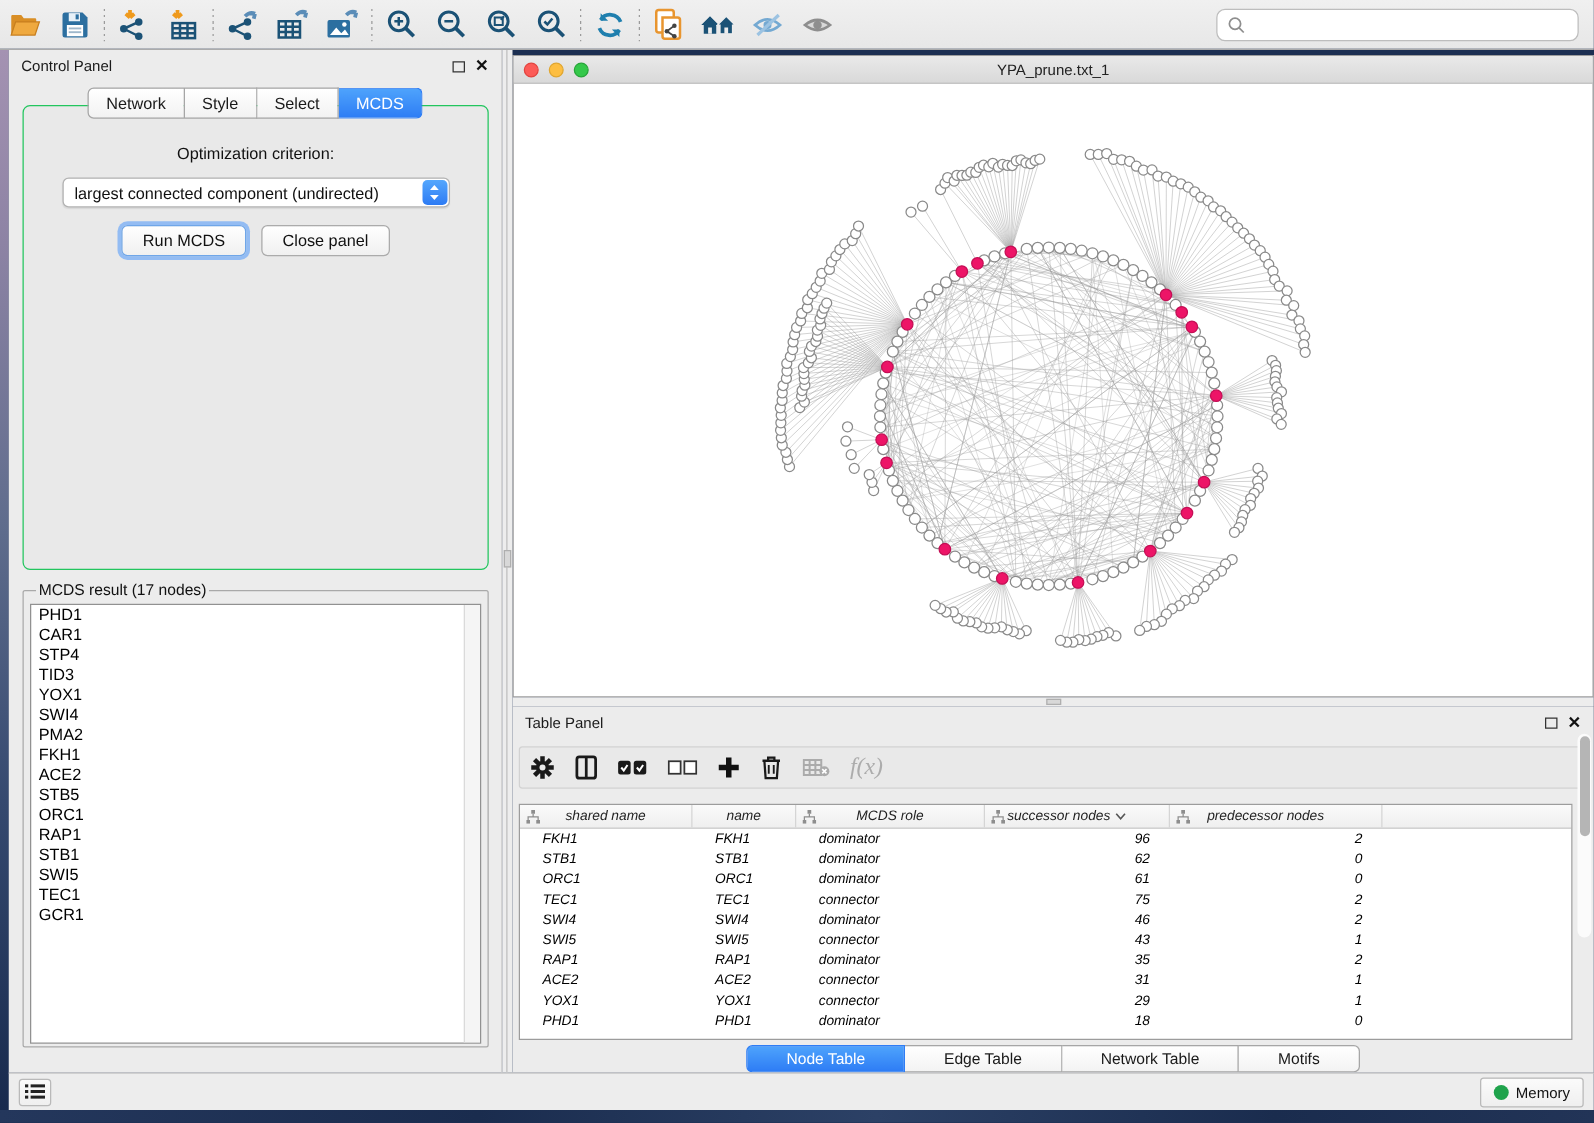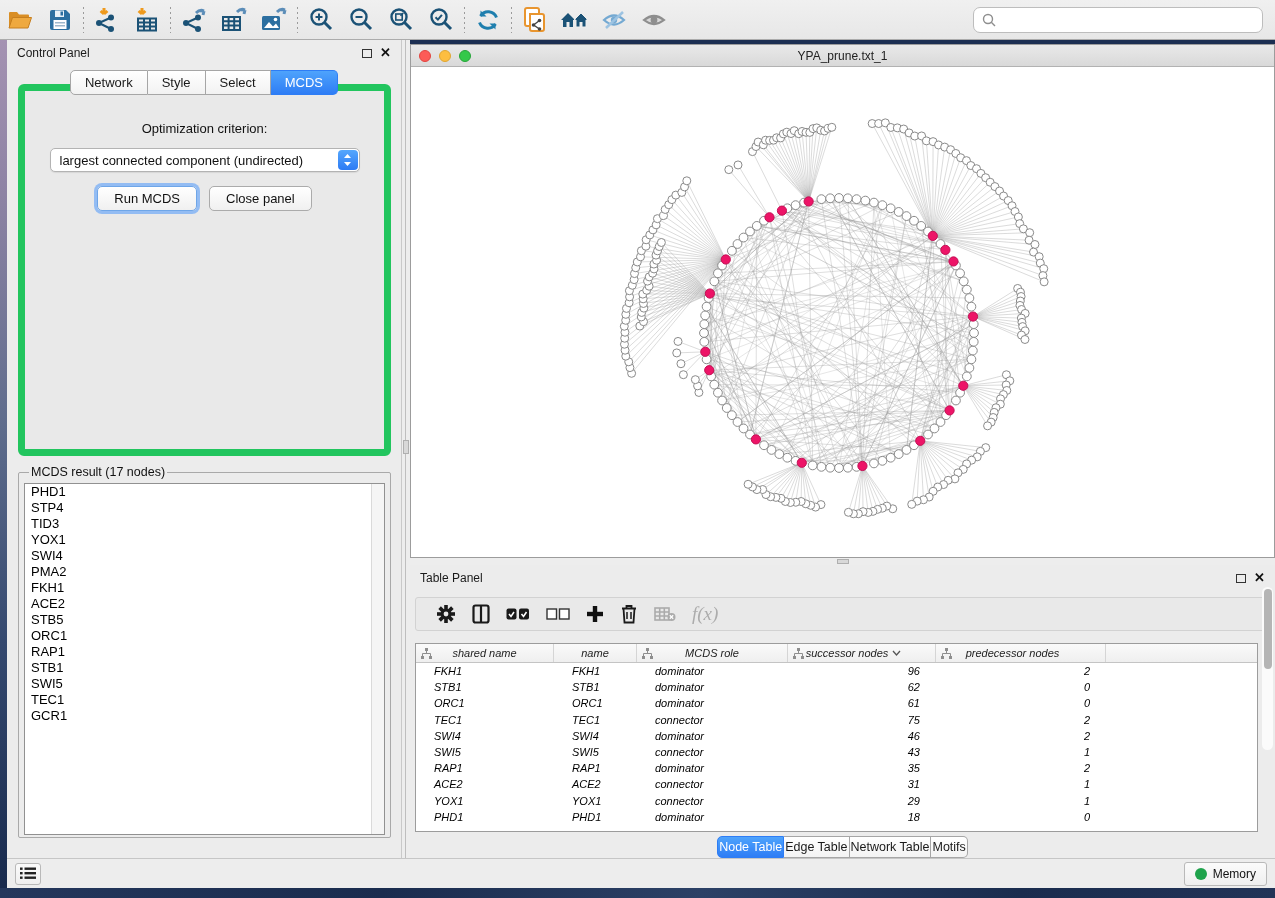--- a/index.html
+++ b/index.html
@@ -36,21 +36,21 @@
   .close-ico { font-size:13px; font-weight:bold; color:#111; line-height:10px; }
 
   .cp-tabs { position:absolute; left:0; top:30px; width:100%; display:flex; justify-content:center; z-index:2; }
   .tab-seg { border:1px solid #A6A6A6; border-left:none; background:linear-gradient(#FFFFFF,#F2F2F2);
     font-size:13px; color:#1a1a1a; padding:4px 14px; cursor:default; }
   .tab-seg:first-child { border-left:1px solid #A6A6A6; border-radius:5px 0 0 5px; }
   .tab-seg:last-child { border-radius:0 5px 5px 0; }
   .tab-seg.active { background:linear-gradient(#4EA3FC,#2E7DF5); color:#fff; border-color:#2E7DF5; }
 
   .cp-box { position:absolute; left:11px; top:44px; width:373px; height:372px;
-    background:#E9E9E9; border:7px solid #22c55e; border-radius:6px; }
+    background:#E9E9E9; border:1px solid #22c55e; border-radius:6px; }
   .opt-label { margin-top:30px; text-align:center; font-size:13px; color:#111; }
   .dropdown { position:relative; margin:12px auto 0; width:310px; height:24px; background:#fff;
     border:1px solid #B3B3B3; border-radius:5px; display:flex; align-items:center;
     font-size:13px; padding-left:9px; color:#111;
     box-shadow:0 1px 1px rgba(0,0,0,.08); }
   .dd-stepper { position:absolute; right:1px; top:1px; width:20px; height:20px; border-radius:4px;
     background:linear-gradient(#55A7FD,#2D7BF4); display:flex; flex-direction:column;
     align-items:center; justify-content:center; color:#fff; }
   .dd-stepper svg { display:block; }
   .btn-row { margin-top:14px; display:flex; justify-content:center; gap:12px; }
@@ -85,21 +85,21 @@
   .tl { width:12px; height:12px; border-radius:50%; margin-right:8px; }
   .tl.red{ background:#FC5B57; border:1px solid #E2443F; }
   .tl.yellow{ background:#FDBE41; border:1px solid #E0A630; }
   .tl.green{ background:#34C84A; border:1px solid #27A539; }
   #net-title { position:absolute; left:0; right:0; text-align:center; font-size:12px; color:#222; }
   #net-canvas { width:100%; height:490px; }
 
   
   #table-panel { position:absolute; left:410px; top:565px; width:865px; height:293px; background:#ECECEC; }
   #tp-toolbar { margin:6px 5px 0 5px; height:34px; background:#E9E9E9; border:1px solid #D2D2D2;
-    border-radius:3px; display:flex; align-items:center; gap:16px; padding:0 20px; }
+    border-radius:3px; display:flex; align-items:center; gap:16px; padding:0 8px; }
   .tp-ico { display:flex; align-items:center; justify-content:center; }
   .fx-label { font-size:19px; color:#ACACAC; font-family:"Liberation Serif",serif; font-style:italic; }
 
   #node-table { position:absolute; left:5px; top:78px; width:843px; height:189px;
     background:#fff; border:1px solid #9C9C9C; overflow:hidden;font-style:italic; }
   #table-header { display:flex; height:19px; background:linear-gradient(#FAFAFA,#EFEFEF);
     border-bottom:1px solid #C4C4C4; }
   .hcell { position:relative; display:flex; align-items:center; justify-content:center;
     font-size:11px; color:#222; border-right:1px solid #D5D5D5; gap:4px; }
   .hcell .tree-ico { position:absolute; left:5px; top:4px; }
@@ -108,21 +108,21 @@
   .c0{ width:138px; } .c1{ width:83px; } .c2{ width:151px; }
   .c3{ width:148px; text-align:right; padding-right:16px; padding-left:0; }
   .c4{ width:170px; text-align:right; padding-right:16px; padding-left:0; }
   #table-vscroll { position:absolute; right:2px; top:22px; width:11px; height:163px;
     background:#FBFBFB; border-radius:6px; }
   #table-vscroll .thumb { position:absolute; left:1.5px; top:2px; width:8px; height:80px;
     background:#B5B5B5; border-radius:5px; }
 
   #tp-tabs { position:absolute; left:0; top:271px; width:100%; display:flex; justify-content:center; }
   .tp-tab { border:1px solid #A6A6A6; border-left:none; background:linear-gradient(#FFFFFF,#F3F3F3);
-    font-size:12.5px; color:#1a1a1a; padding:3px 1px; }
+    font-size:12.5px; color:#1a1a1a; padding:3px 31px; }
   .tp-tab:first-child { border-left:1px solid #A6A6A6; border-radius:5px 0 0 5px; }
   .tp-tab:last-child { border-radius:0 5px 5px 0; }
   .tp-tab.active { background:linear-gradient(#4EA3FC,#2E7DF5); color:#fff; border-color:#2E7DF5; }
 
   
   #status-bar { position:absolute; left:7px; top:858px; width:1268px; height:30px;
     background:#EDEDED; border-top:1px solid #C6C6C6; display:flex; align-items:center; padding:0 8px; }
   #list-btn { width:26px; height:22px; border:1px solid #B9B9B9; background:linear-gradient(#FBFBFB,#EFEFEF);
     border-radius:3px; display:flex; align-items:center; justify-content:center; }
   #memory-btn { margin-left:auto; height:24px; border:1px solid #B9B9B9;
@@ -311,20 +311,21 @@
       <div class="btn-row">
         <button class="mac-btn focus-ring">Run MCDS</button>
         <button class="mac-btn">Close panel</button>
       </div>
     </div>
     <fieldset id="mcds-result">
       <legend>MCDS result (17 nodes)</legend>
       <div id="mcds-list">
 
       <div class="li">PHD1</div>
+          <div class="li">CAR1</div>
           <div class="li">STP4</div>
           <div class="li">TID3</div>
           <div class="li">YOX1</div>
           <div class="li">SWI4</div>
           <div class="li">PMA2</div>
           <div class="li">FKH1</div>
           <div class="li">ACE2</div>
           <div class="li">STB5</div>
           <div class="li">ORC1</div>
           <div class="li">RAP1</div>

